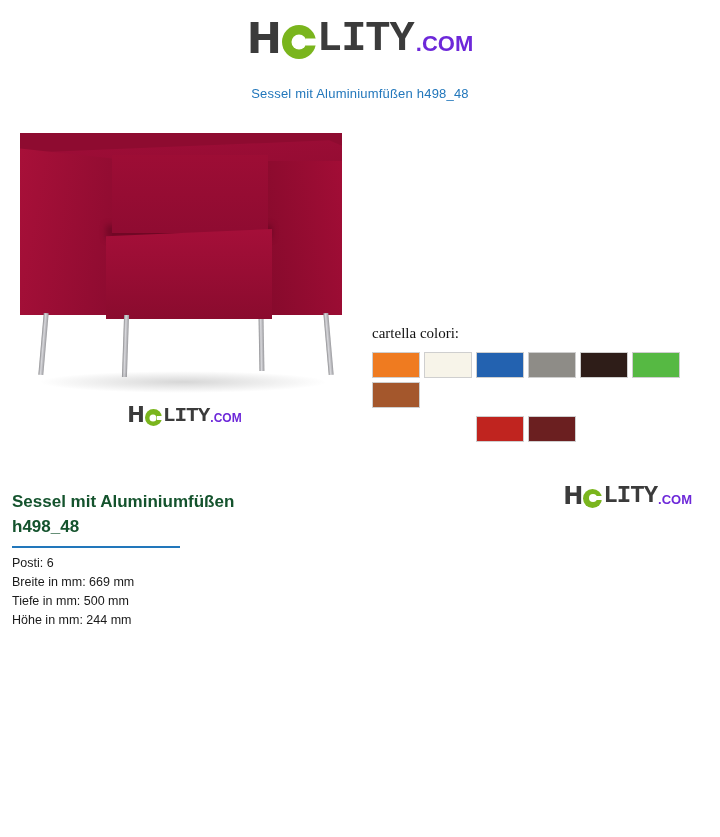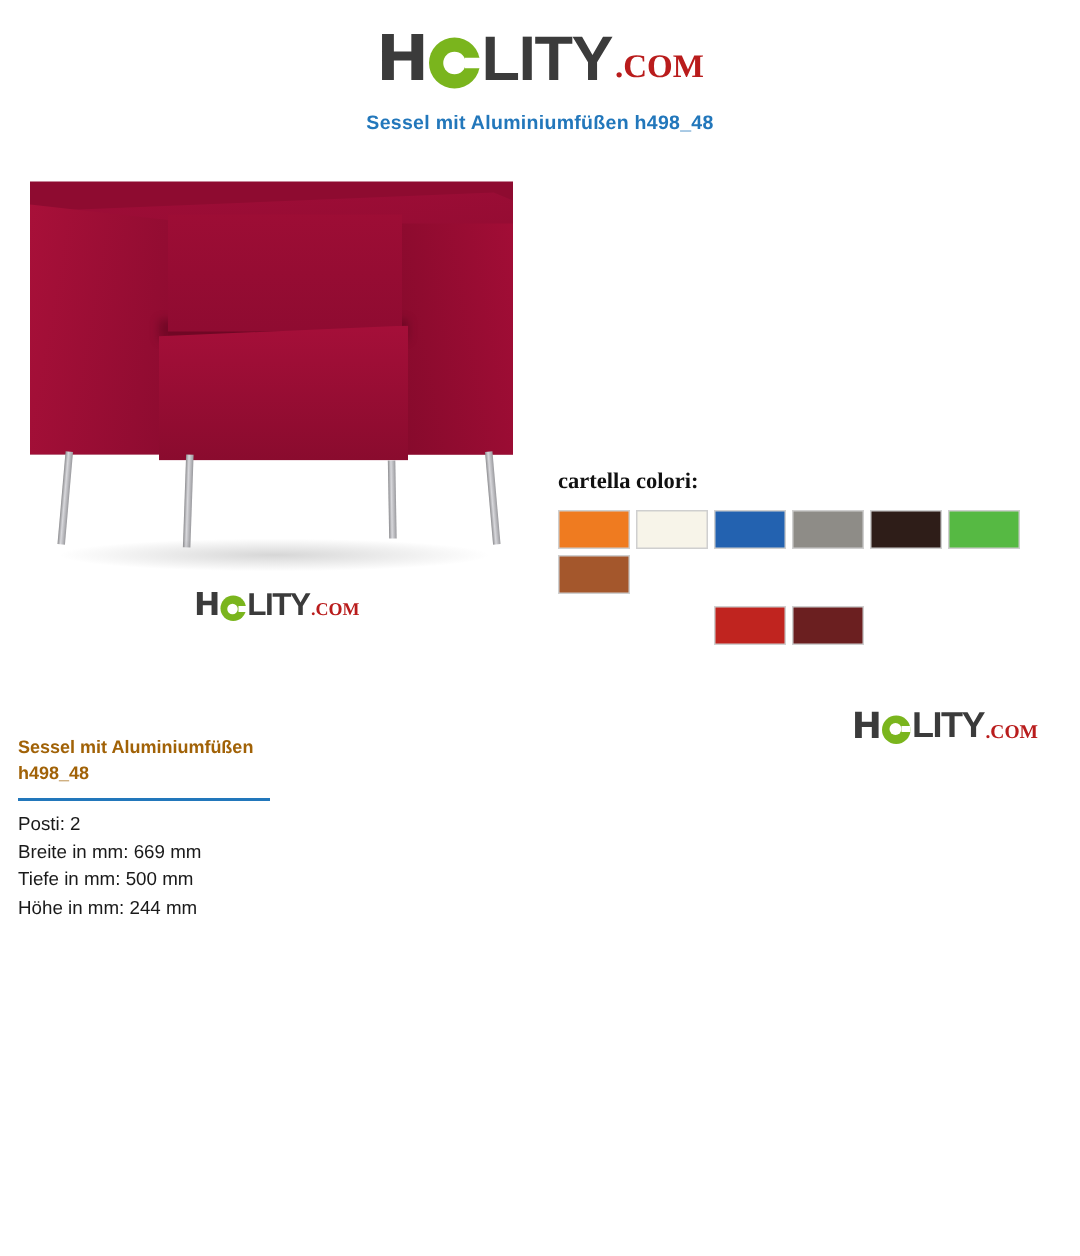--- a/index.html
+++ b/index.html
@@ -50,29 +50,29 @@
     left: 50%; top: 50%;
     transform: translate(-50%,-50%);
   }
   .logo .l-circle .notch {
     position: absolute;
     background: #ffffff;
     right: 0; top: 50%;
     transform: translateY(-50%);
   }
   .logo .l-rest {
-    font-family: Liberation Sans, sans-serif;
+    font-family: Liberation Mono, monospace;
     font-weight: bold;
     letter-spacing: -1px;
     color: #3b3b3b;
   }
   .logo .l-com {
-    font-family: Liberation Serif, serif;
+    font-family: Liberation Sans, sans-serif;
     font-weight: bold;
-    color: #b91c1c;
+    color: #6d28d9;
   }
 
   
   .logo-lg .l-h, .logo-lg .l-rest { font-size: 42px; }
   .logo-lg .l-com { font-size: 22px; margin-left: 2px; position: relative; top: 5px;}
   .logo-lg .l-circle { width: 34px; height: 34px; margin: 0 1px; position: relative; top: 3px;}
   .logo-lg .l-circle::after { width: 15px; height: 15px; }
   .logo-lg .l-circle .notch { width: 10px; height: 7px; }
 
   
@@ -85,23 +85,23 @@
   
   .logo-sm .l-h, .logo-sm .l-rest { font-size: 21px; }
   .logo-sm .l-com { font-size: 12px; margin-left: 1px; position: relative; top: 2px;}
   .logo-sm .l-circle { width: 17px; height: 17px; margin: 0 1px; position: relative; top: 2px;}
   .logo-sm .l-circle::after { width: 7px; height: 7px; }
   .logo-sm .l-circle .notch { width: 5px; height: 4px; }
 
   
   .title-bar {
     text-align: center;
-    margin-top: 14px;
+    margin-top: 26px;
     font-size: 13px;
-    font-weight: bold;
+    font-weight: normal;
     color: #2277bb;
     letter-spacing: 0.2px;
   }
 
   
   .content {
     position: relative;
     margin-top: 12px;
     height: 320px;
   }
@@ -189,21 +189,21 @@
   }
 
   
   .color-panel {
     position: absolute;
     left: 372px; top: 0;
     width: 336px;
   }
   .color-title {
     font-family: "Liberation Serif", serif;
-    font-weight: bold;
+    font-weight: normal;
     font-size: 15px;
     color: #111;
     margin-top: 212px;
     margin-bottom: 10px;
   }
   .swatches {
     display: flex;
     flex-wrap: wrap;
     gap: 4px;
     width: 320px;
@@ -220,23 +220,23 @@
   }
 
   
   .desc {
     position: absolute;
     left: 12px; top: 490px;
     width: 400px;
   }
   .desc h2 {
     margin: 0;
-    font-size: 12px;
+    font-size: 17px;
     font-weight: bold;
-    color: #a16207;
+    color: #14532d;
     line-height: 1.45;
   }
   .desc .rule {
     margin-top: 7px;
     width: 168px;
     height: 2px;
     background: #2277bb;
   }
   .specs {
     margin-top: 6px;
@@ -323,20 +323,20 @@
     </div>
   </div>
 
   <div class="desc">
     <h2>
       <span>Sessel mit Aluminiumfüßen</span><br>
       <span>h498_48</span>
     </h2>
     <div class="rule"></div>
     <div class="specs">
-      <div>Posti: 2</div>
+      <div>Posti: 6</div>
       <div>Breite in mm: 669 mm</div>
       <div>Tiefe in mm: 500 mm</div>
       <div>Höhe in mm: 244 mm</div>
     </div>
   </div>
 
 </div>
 
 </body></html>

